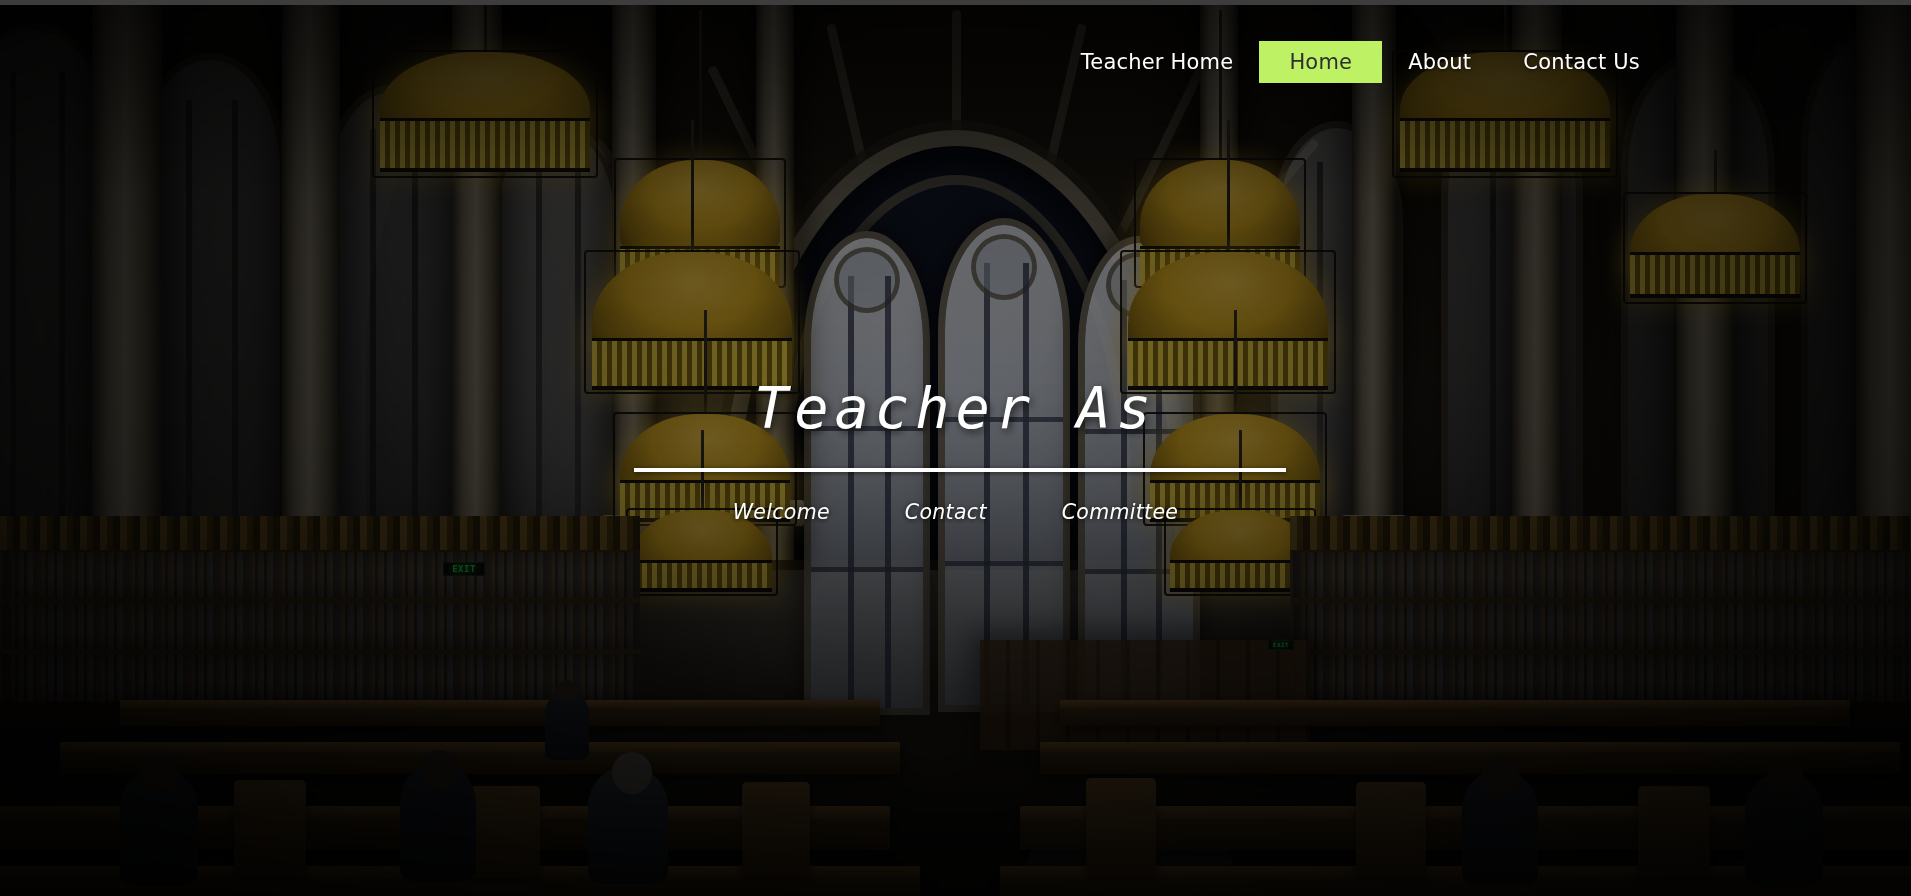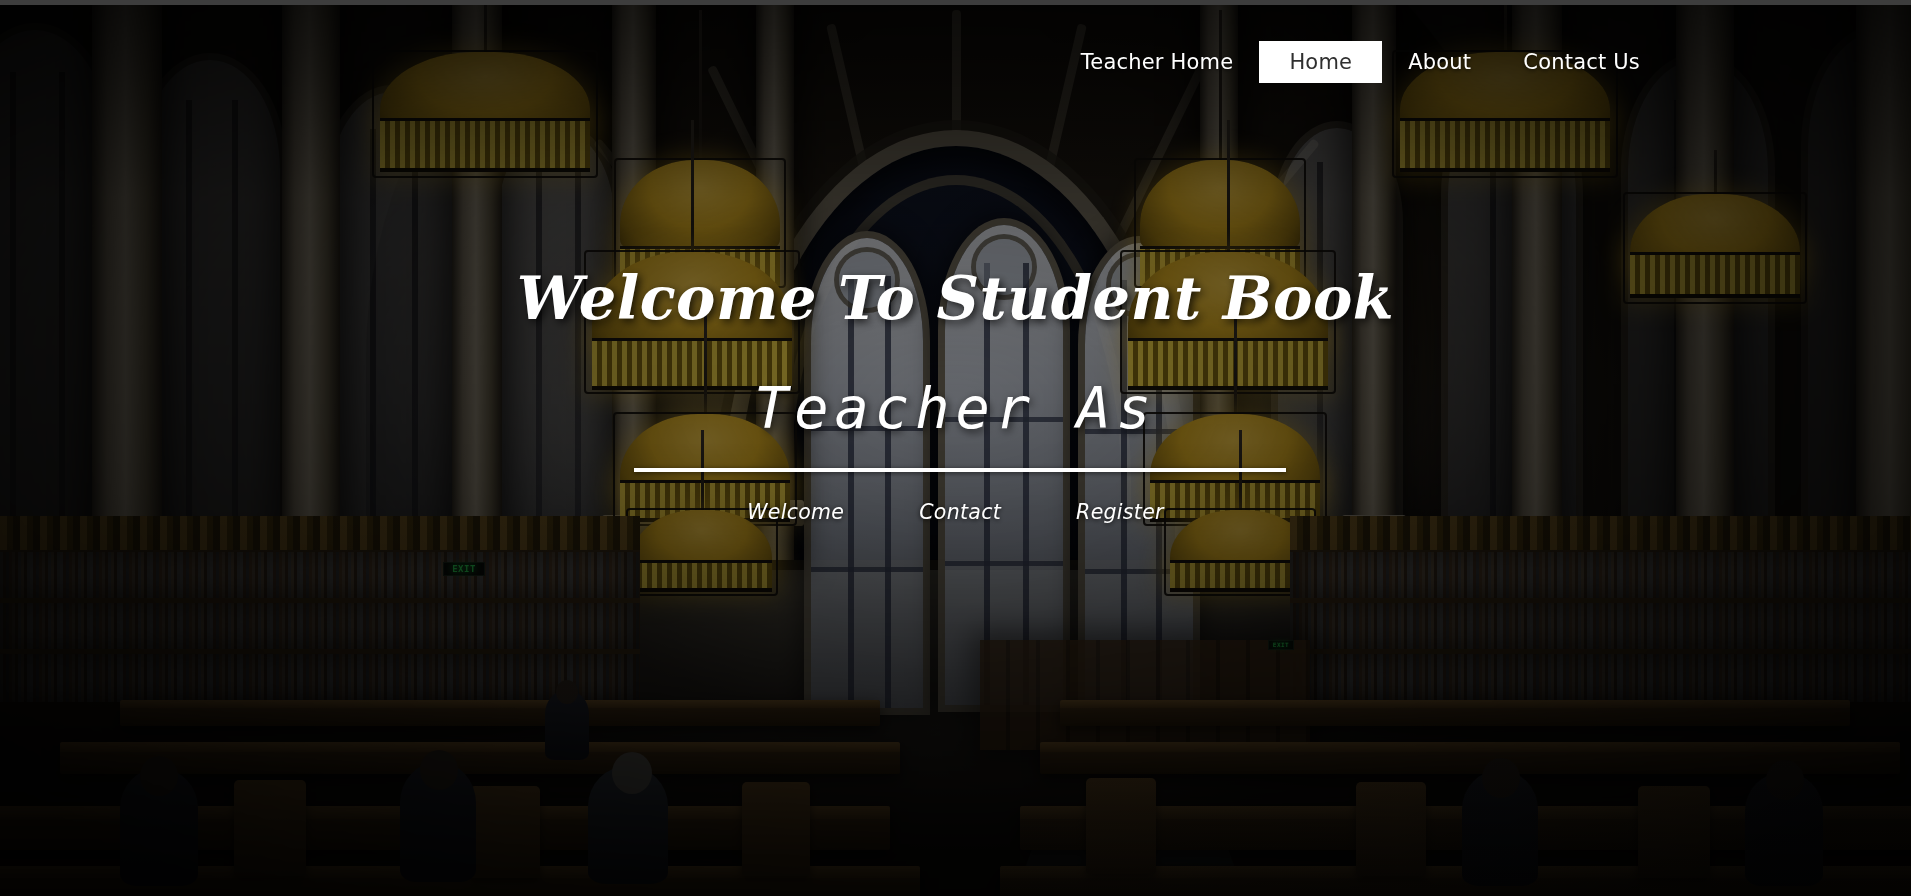--- a/index.html
+++ b/index.html
@@ -301,21 +301,21 @@
     font-family:"DejaVu Sans", sans-serif;
     font-size:21px;
     font-weight:400;
     letter-spacing:.2px;
     text-decoration:none;
     white-space:nowrap;
     text-shadow:0 1px 4px rgba(0,0,0,.85);
     line-height:1.05;
   }
   .nav-link.active{
-    background:#ffffff;
+    background:#bef264;
     color:#2f2f2f;
     text-shadow:none;
     padding:10px 30px;
   }
 
   
   #hero-content{
     position:absolute; left:0; top:0;
     width:1911px; height:896px;
     z-index:30;
@@ -616,26 +616,25 @@
         <a class="nav-link" href="#">About</a>
       </li>
       <li class="nav-item">
         <a class="nav-link" href="#">Contact Us</a>
       </li>
     </ul>
   </nav>
 
   <div id="hero-content">
 
-    <h1 id="welcome-title">Welcome To Student Book</h1>
 
     <h2 id="register-title">Teacher As</h2>
 
     <div id="register-divider"></div>
 
     <div id="register-options">
       <a class="reg-link" href="#">Welcome</a>
       <a class="reg-link" href="#">Contact</a>
-      <a class="reg-link" href="#">Register</a>
+      <a class="reg-link" href="#">Committee</a>
     </div>
 
   </div>
 </div>
 
 </body></html>

